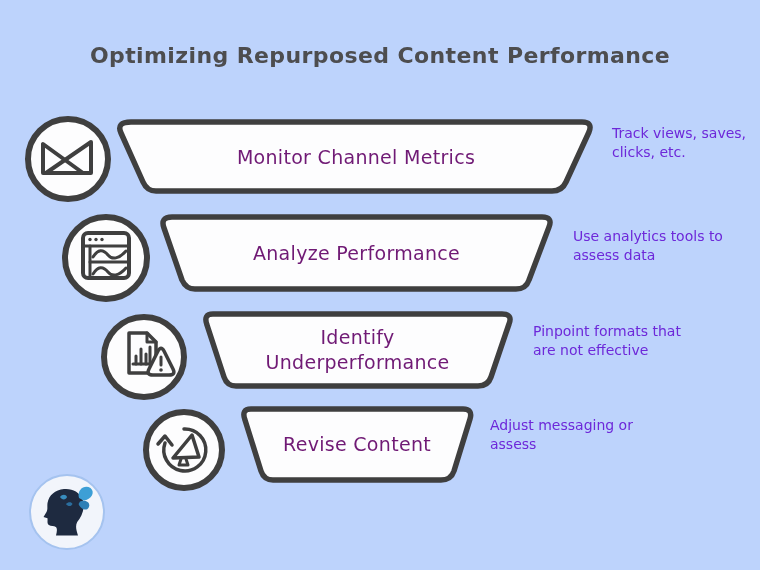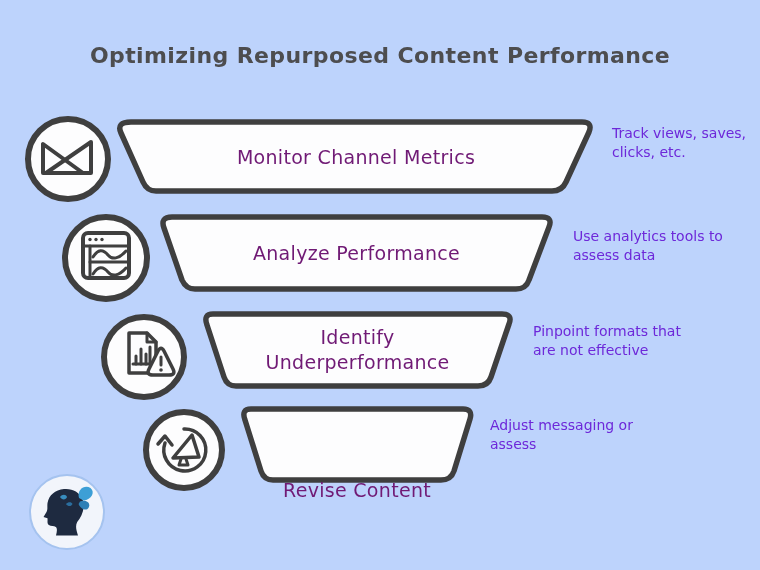--- a/index.html
+++ b/index.html
@@ -28,21 +28,21 @@
     font-weight:400;
     font-size:19px;
     color:#701a75;
     letter-spacing:.3px;
     line-height:1.3;
     white-space:pre-line;
   }
   .lbl-1{left:118px;top:122px;width:476px;height:70px;}
   .lbl-2{left:160px;top:216px;width:393px;height:74px;}
   .lbl-3{left:202px;top:313px;width:311px;height:74px;}
-  .lbl-4{left:240px;top:408px;width:234px;height:73px;margin-top:46px;}
+  .lbl-4{left:240px;top:408px;width:234px;height:73px;}
   .annotation{
     position:absolute;
     font-size:14px;
     color:#6d28d9;
     line-height:1.35;
     white-space:pre-line;
   }
   .ann-1{left:612px;top:124px;width:145px;}
   .ann-2{left:573px;top:227px;width:165px;}
   .ann-3{left:533px;top:322px;width:175px;}

